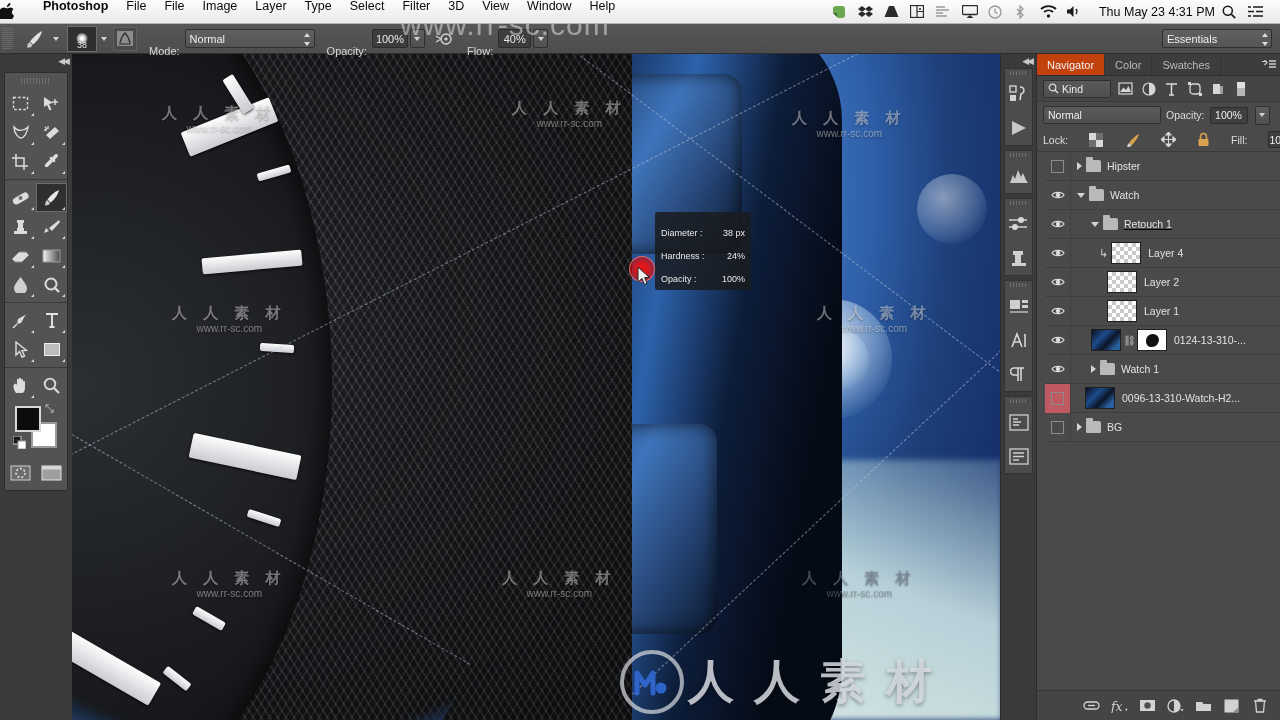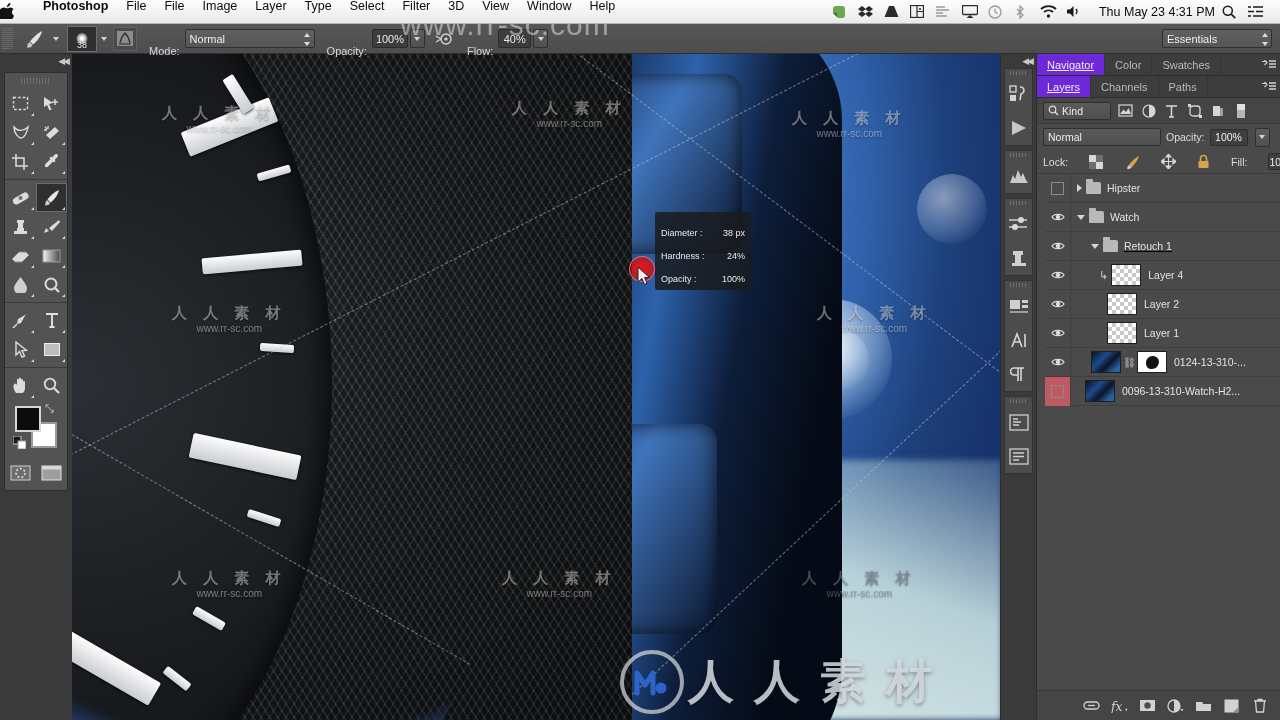--- a/index.html
+++ b/index.html
@@ -157,21 +157,21 @@
     background-size:18px 4px; background-repeat:no-repeat; background-position:center; opacity:.55;}
   .dcell { height:34px; display:flex; align-items:center; justify-content:center; color:#d9d9d9; font-size:15px;}
 
   
   .panel { position:absolute; left:1036px; top:54px; width:244px; height:666px;
     background:#4a4a4a; border-left:1px solid #2b2b2b; z-index:21; display:flex; flex-direction:column;}
   .ptabs { height:22px; background:#3d3d3d; display:flex; align-items:stretch; position:relative;
     border-bottom:1px solid #2e2e2e; }
   .ptab { padding:0 10px; display:flex;align-items:center; font-size:11px; color:#b9b9b9;
     border-right:1px solid #333;}
-  .ptab.on { background:#6d28d9; color:#f0f0f0;text-decoration:underline; }
+  .ptab.on { background:#c2410c; color:#f0f0f0; }
   .pmenu { margin-left:auto; width:22px; display:flex;align-items:center;justify-content:center; color:#cfcfcf;
     font-size:11px;}
   .filterbar { height:26px; background:#454545; display:flex; align-items:center; padding:0 6px; gap:6px;
     border-bottom:1px solid #393939;}
   .kindsel { width:68px; height:18px; background:linear-gradient(#5a5a5a,#4f4f4f); border:1px solid #2f2f2f;
     border-radius:2px; color:#ededed; font-size:10.5px; display:flex;align-items:center; padding:0 4px;
     position:relative;}
   .fic { width:17px;height:17px; color:#d6d6d6; font-size:12px; display:flex;align-items:center;justify-content:center;}
   .blendrow { height:26px; display:flex; align-items:center; padding:0 6px; gap:5px; background:#4a4a4a;}
   .blendsel { width:118px; height:18px; background:linear-gradient(#5a5a5a,#4f4f4f); border:1px solid #2f2f2f;
@@ -627,37 +627,20 @@
           <span>Swatches</span>
         </div>
       <div class="pmenu">
         <svg width="14" height="10" viewBox="0 0 14 10">
             <path d="M0 1.5 L5 1.5 M2.5 0 L5 2.5 L2.5 5" stroke="#cfcfcf" stroke-width="1.2" fill="none"></path>
             <path d="M7 1 h7 M7 4 h7 M7 7 h7" stroke="#cfcfcf" stroke-width="1.4"></path>
           </svg>
       </div>
     </div>
 
-    <div class="ptabs">
-      <div class="ptab on">
-          <span>Layers</span>
-        </div>
-      <div class="ptab">
-          <span>Channels</span>
-        </div>
-      <div class="ptab">
-          <span>Paths</span>
-        </div>
-      <div class="pmenu">
-        <svg width="14" height="10" viewBox="0 0 14 10">
-            <path d="M0 1.5 L5 1.5 M2.5 0 L5 2.5 L2.5 5" stroke="#cfcfcf" stroke-width="1.2" fill="none"></path>
-            <path d="M7 1 h7 M7 4 h7 M7 7 h7" stroke="#cfcfcf" stroke-width="1.4"></path>
-          </svg>
-      </div>
-    </div>
 
     <div class="filterbar">
       <div class="kindsel">
         <span style="margin-right:3px;">
           <svg width="11" height="11" viewBox="0 0 11 11">
               <circle cx="4.5" cy="4.5" r="3.3" fill="none" stroke="#dcdcdc" stroke-width="1.2"></circle>
               <path d="M7 7 L10 10" stroke="#dcdcdc" stroke-width="1.4"></path>
             </svg>
         </span>
         <span>Kind</span>
@@ -841,31 +824,54 @@
             </svg>
         </div>
         <div style="display:flex;align-items:center;padding-left:20px;">
           <span class="thumb img" style="margin-right:2px;"></span>
           <span class="linkic">⛓</span>
           <span class="thumb mask"></span>
           <span class="lname">0124-13-310-...</span>
         </div>
       </div>
 
+      <div class="lrow">
+        <div class="eye">
+          <svg width="14" height="10" viewBox="0 0 14 10">
+              <path d="M1 5 C3 1.5, 11 1.5, 13 5 C11 8.5, 3 8.5, 1 5Z" fill="none" stroke="#dcdcdc" stroke-width="1.2"></path>
+              <circle cx="7" cy="5" r="2.2" fill="#dcdcdc"></circle>
+            </svg>
+        </div>
+        <div style="display:flex;align-items:center;padding-left:20px;">
+          <span class="discl"></span>
+          <span class="folder"></span>
+          <span class="lname">Watch 1</span>
+        </div>
+      </div>
 
       <div class="lrow">
         <div class="eye red">
             <span class="eyebox"></span>
           </div>
         <div style="display:flex;align-items:center;padding-left:14px;">
           <span class="thumb img"></span>
           <span class="lname">0096-13-310-Watch-H2...</span>
         </div>
       </div>
 
+      <div class="lrow">
+        <div class="eye">
+            <span class="eyebox"></span>
+          </div>
+        <div style="display:flex;align-items:center;padding-left:6px;">
+          <span class="discl"></span>
+          <span class="folder"></span>
+          <span class="lname">BG</span>
+        </div>
+      </div>
     </div>
 
     <div class="pbottom">
       <span class="pbtn">
         <svg width="17" height="11" viewBox="0 0 17 11">
             <rect x="1" y="2" width="15" height="7" rx="3.5" fill="none" stroke="#d2d2d2" stroke-width="1.3"></rect>
             <path d="M5 5.5 h7" stroke="#d2d2d2" stroke-width="1.3"></path>
           </svg>
       </span>
       <span class="pbtn">

